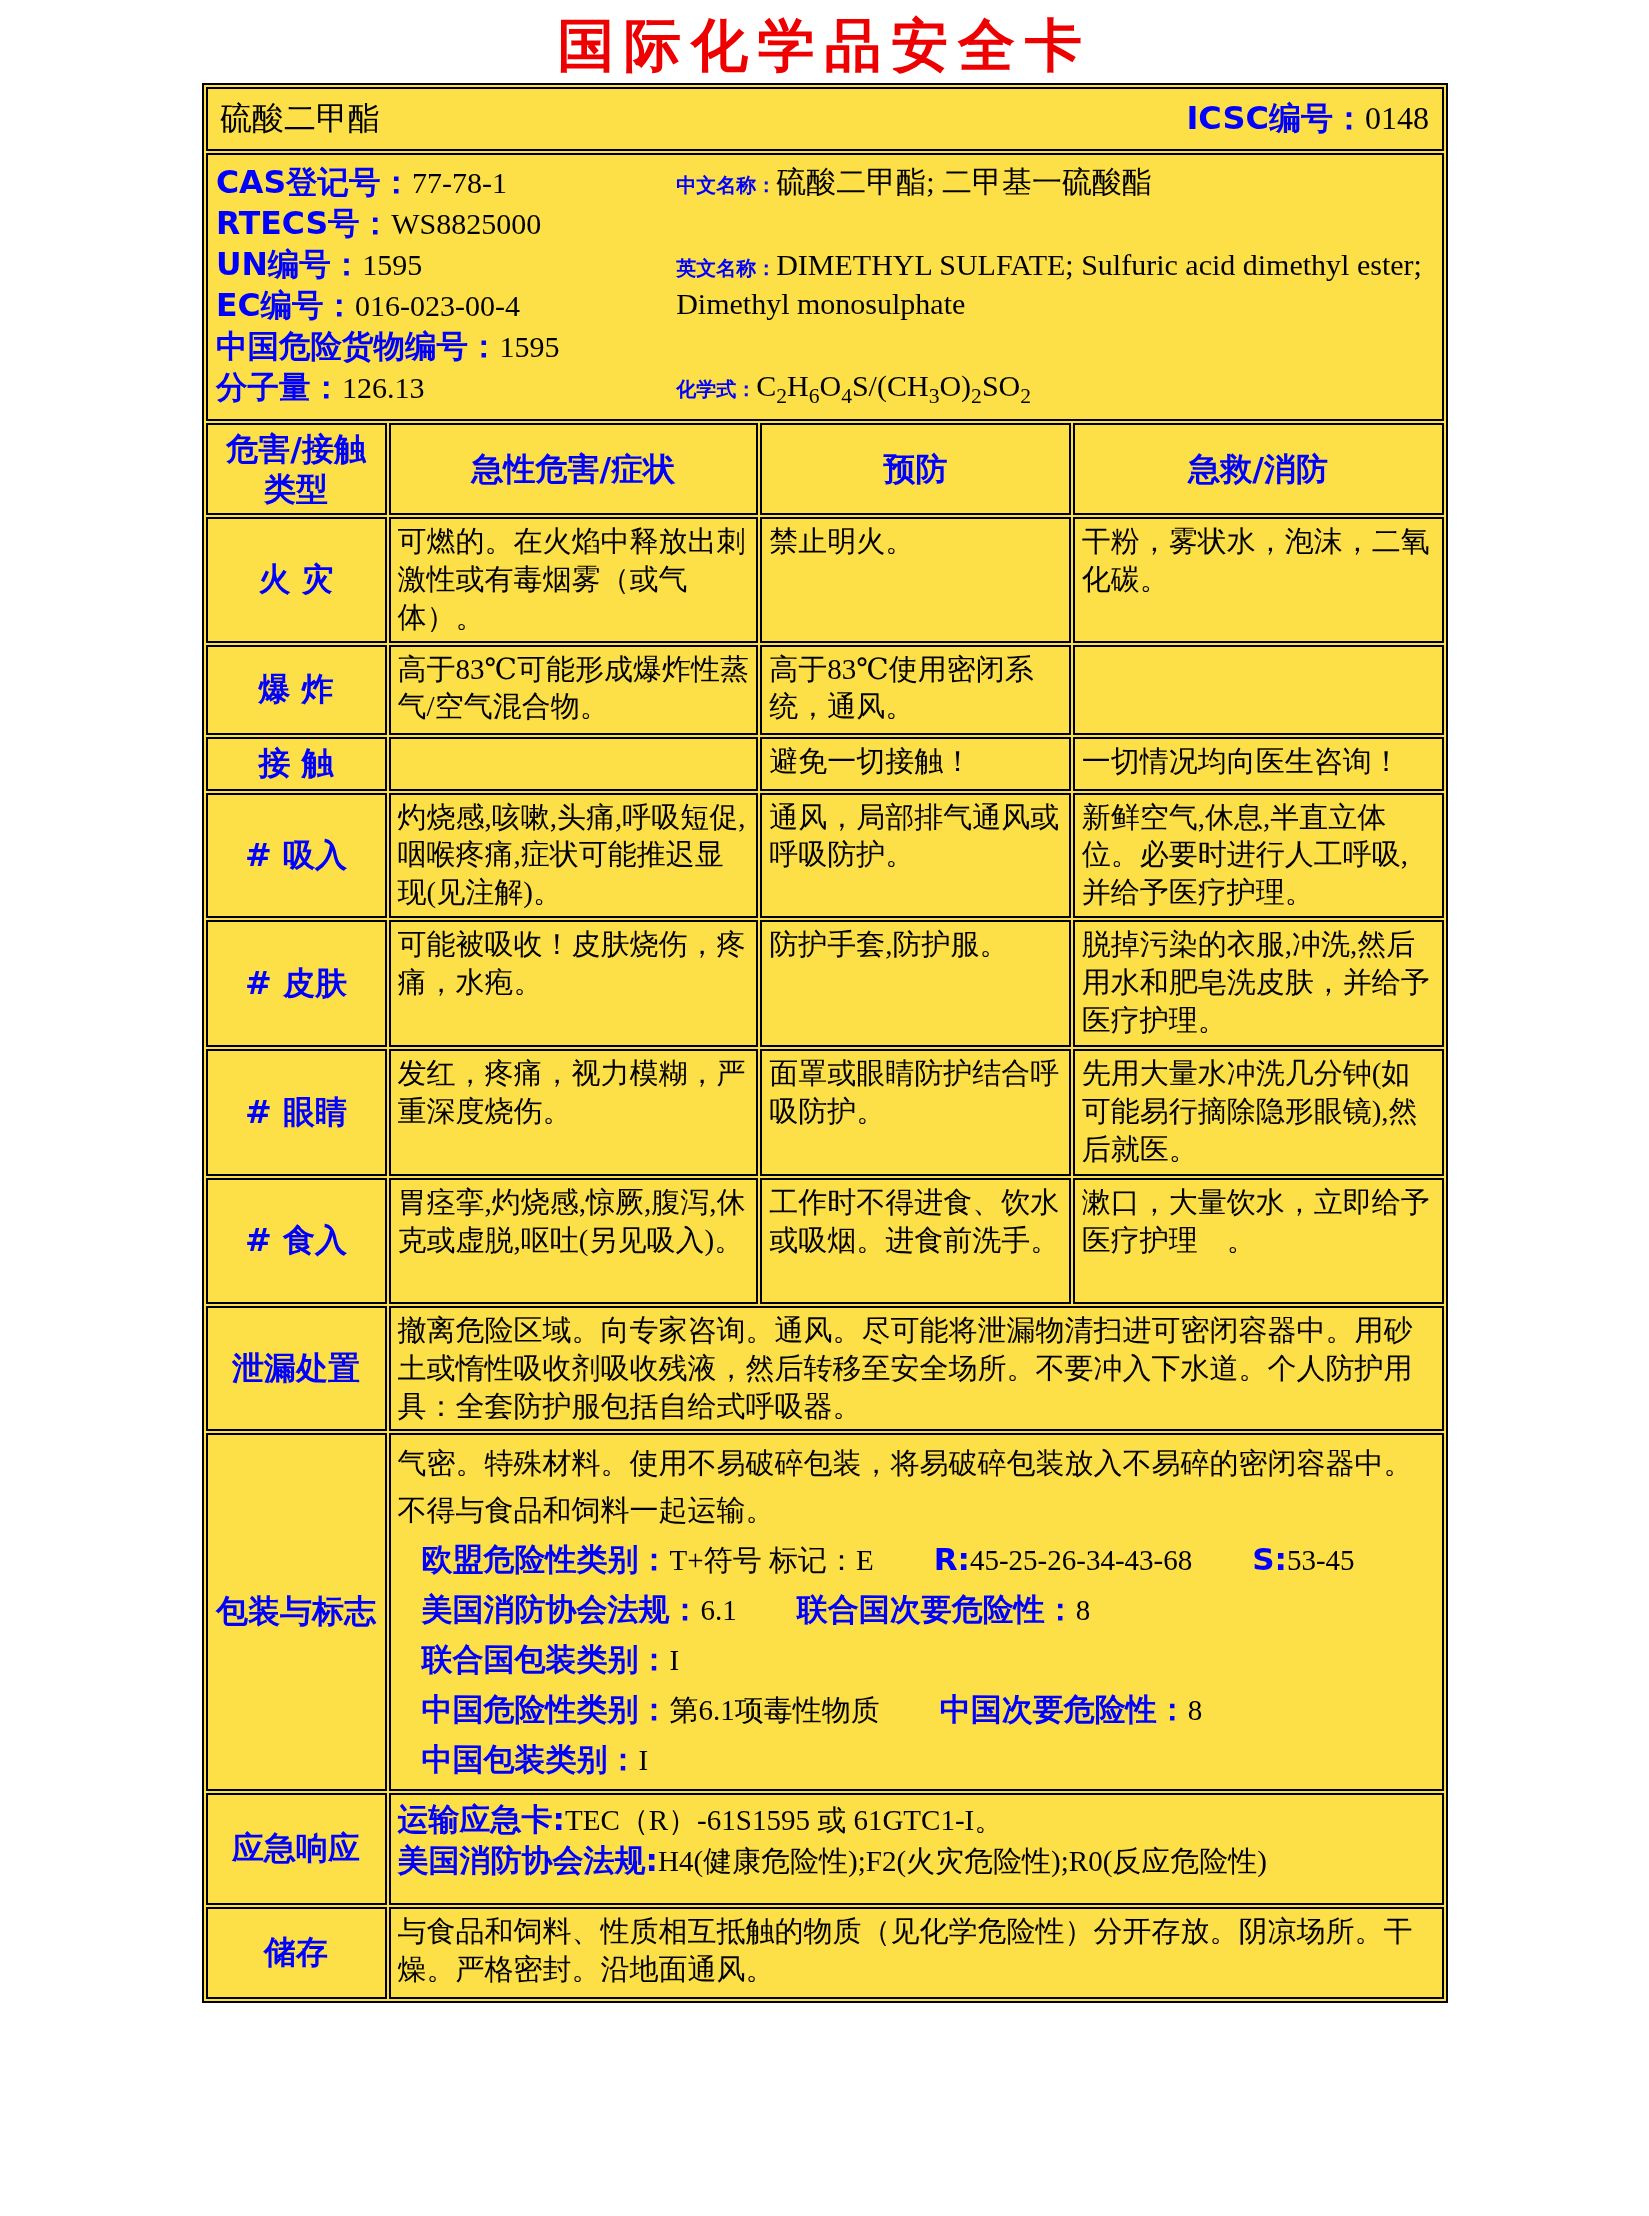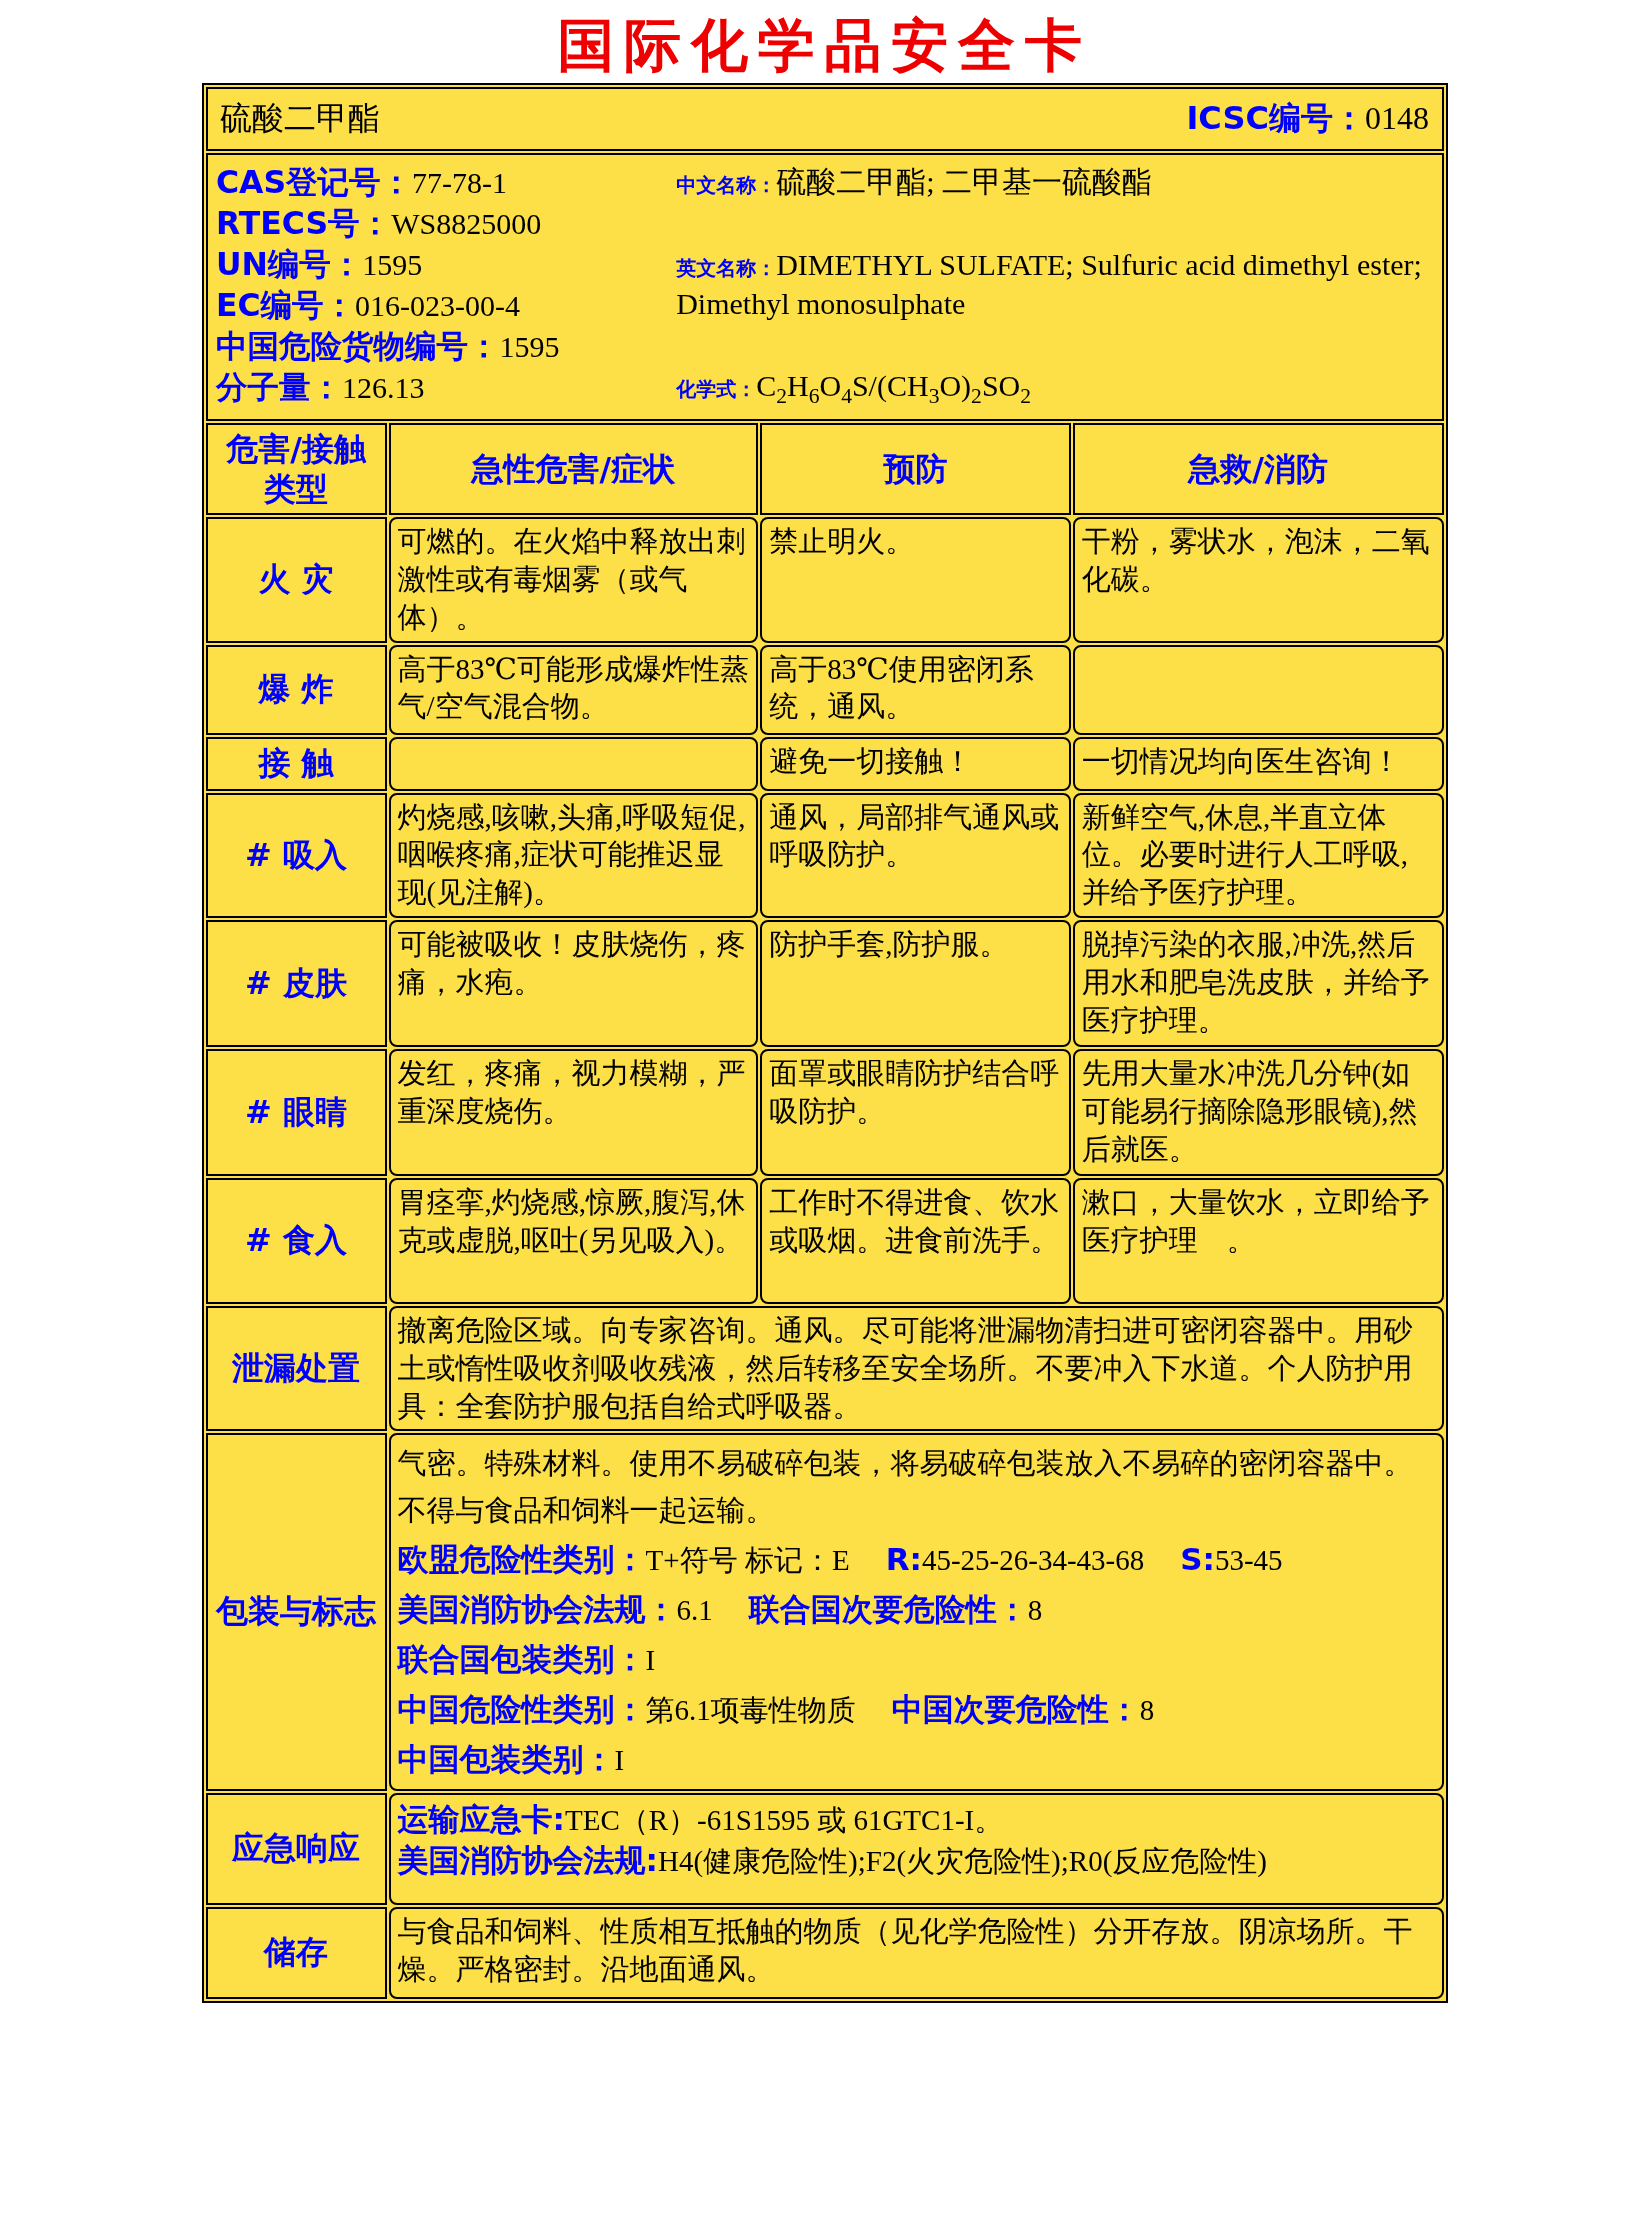--- a/index.html
+++ b/index.html
@@ -80,37 +80,37 @@
   
   td.rowlbl {
     vertical-align: middle;
     text-align: center;
     color: #0000ff;
     font-family: "DejaVu Sans", "Liberation Sans", sans-serif;
     font-weight: bold;
     font-size: 32px;
     white-space: nowrap;
   }
-  td.bodytxt { font-size: 29px; border-radius: 8px; }
+  td.bodytxt { font-size: 29px; }
 
   tr.r-fire  td { height: 120px; }
   tr.r-expl  td { height: 90px; }
   tr.r-cont  td { height: 41px; }
   tr.r-inh   td { height: 118px; }
   tr.r-skin  td { height: 127px; }
   tr.r-eyes  td { height: 127px; }
   tr.r-ing   td { height: 126px; margin-top: 36px; }
   tr.r-spill td { height: 111px; }
   tr.r-emrg  td { height: 112px; }
   tr.r-store td { height: 92px; }
 
   
   td.pack-cell { line-height: 1.62; }
   .pack-line { font-size: 29px; }
-  .pack-line .lbl { font-size: 31px; }
+  .pack-line .lbl { font-size: 31px; margin-left: 24px; }
   .sp-gap { display: inline-block; width: 36px; }
 
   .em-line { font-size: 29px; }
   .em-line .lbl { font-size: 31px; }
 </style>
 </head>
 <body>
 
 <div class="page">
 

